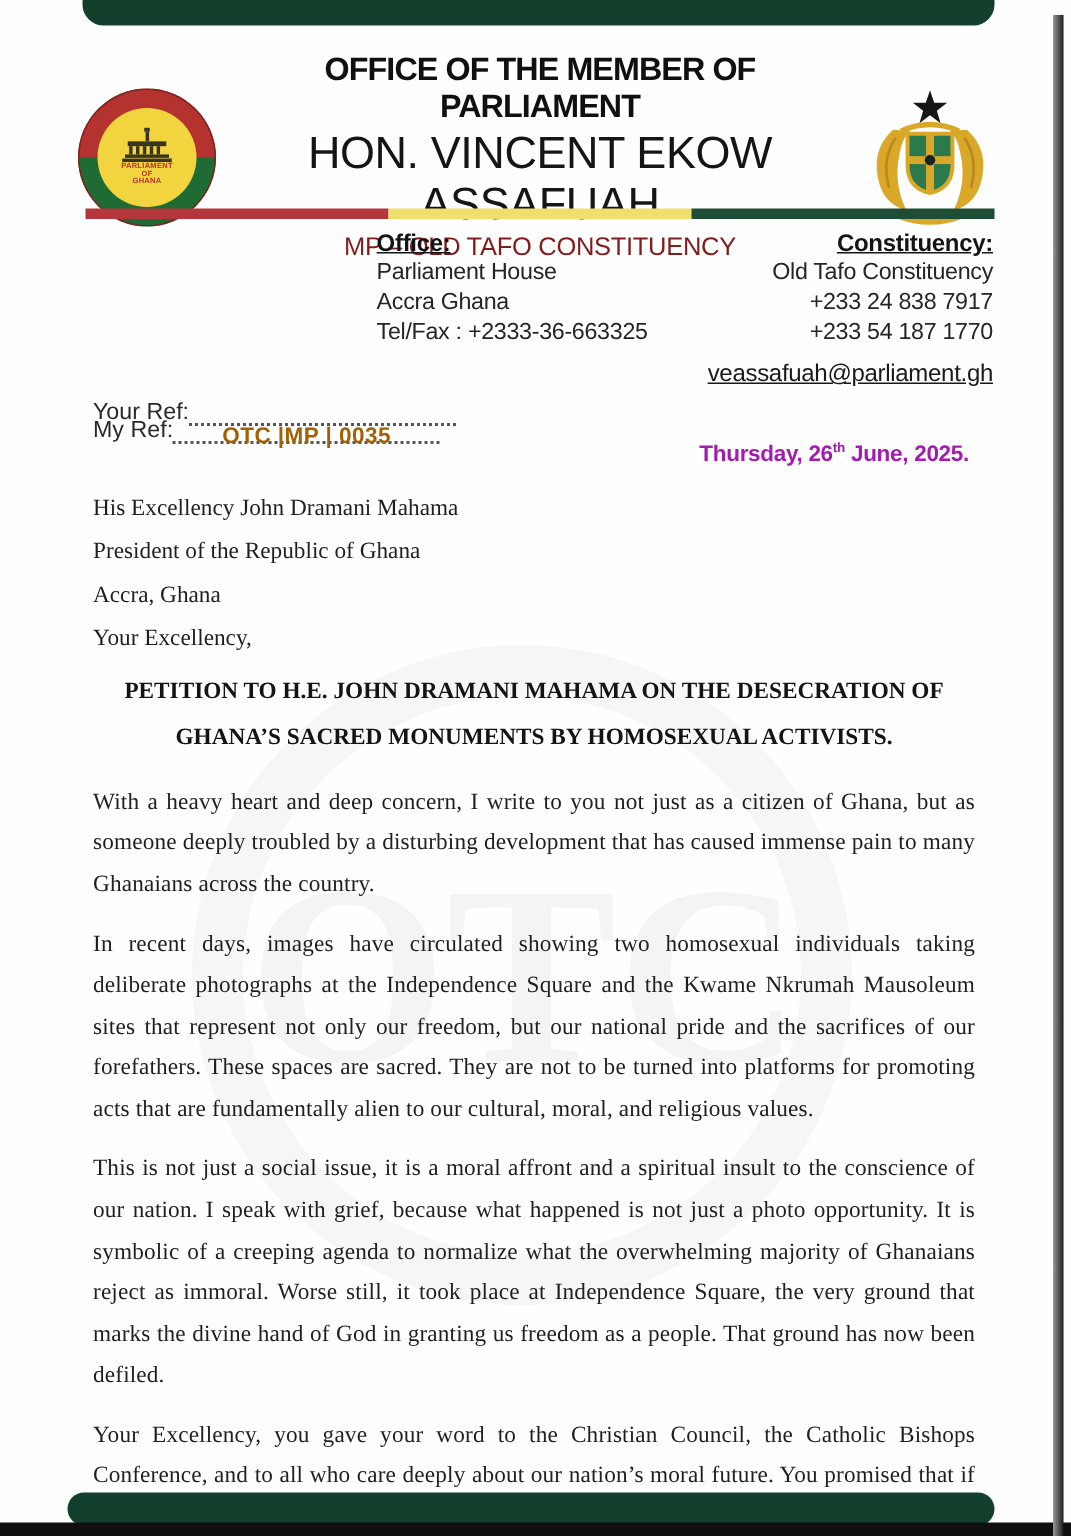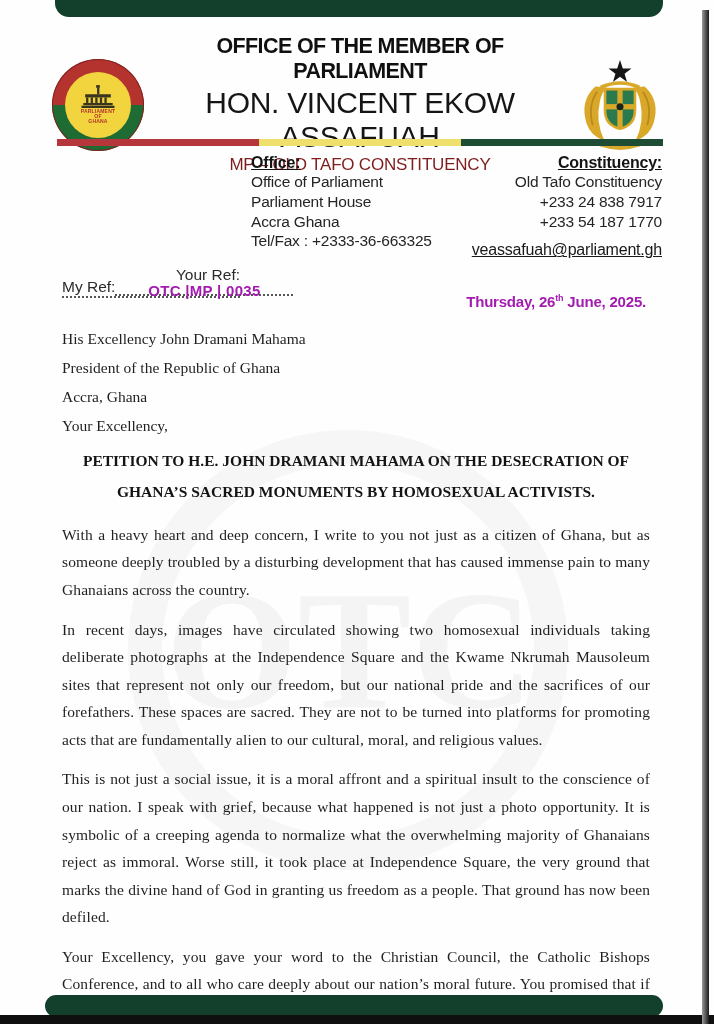--- a/index.html
+++ b/index.html
@@ -60,25 +60,25 @@
   }
   .contact-heading { font-weight:bold; text-decoration:underline; font-size:16px; color:#141414; }
   .contact-line { line-height:1.28; }
   .constituency-block { text-align:right;margin-left:40px; }
   .email-line {
     margin-top:10px; font-size:16px; text-decoration:underline; color:#191919;
   }
 
   
   .ref-row { position:absolute; left:62px; font-size:15.5px; color:#2a2a2a; display:flex; align-items:flex-end; }
-  .your-ref-row { top:266px;flex-direction:column; }
+  .your-ref-row { top:266px; }
   .my-ref-row { top:278px; }
   .ref-dots { display:inline-block; border-bottom:2px dotted #555; height:14px; }
   .your-ref-dots { width:178px; }
-  .my-ref-dots { width:178px; text-align:center; font-weight:bold; color:#a21caf; font-size:15px; letter-spacing:.3px; }
+  .my-ref-dots { width:178px; text-align:center; font-weight:bold; color:#a16207; font-size:15px; letter-spacing:.3px; }
   .date-line {
     position:absolute; top:293px; right:68px;
     font-size:15px; font-weight:600; color:#a21caf; letter-spacing:-0.2px;
   }
   .date-line sup { font-size:9px; }
 
   
   .letter {
     position:absolute; top:330px; left:62px; width:588px;
     font-family:"Liberation Serif", serif; font-size:15.5px; color:#1f1f1f;
@@ -157,21 +157,20 @@
 
 <div class="flag-bar">
   <div class="seg" style="background:#b5373b"></div>
   <div class="seg" style="background:#efe06e"></div>
   <div class="seg" style="background:#1d4d35"></div>
 </div>
 
 <div class="contact-row">
   <div class="office-block">
     <div class="contact-heading">Office:</div>
-    <div class="contact-line">Office of Parliament</div>
     <div class="contact-line">Parliament House</div>
     <div class="contact-line">Accra Ghana</div>
     <div class="contact-line">Tel/Fax : +2333-36-663325</div>
   </div>
   <div class="constituency-block">
     <div class="contact-heading">Constituency:</div>
     <div class="contact-line">Old Tafo Constituency</div>
     <div class="contact-line">+233 24 838 7917</div>
     <div class="contact-line">+233 54 187 1770</div>
     <div class="email-line">veassafuah@parliament.gh</div>

